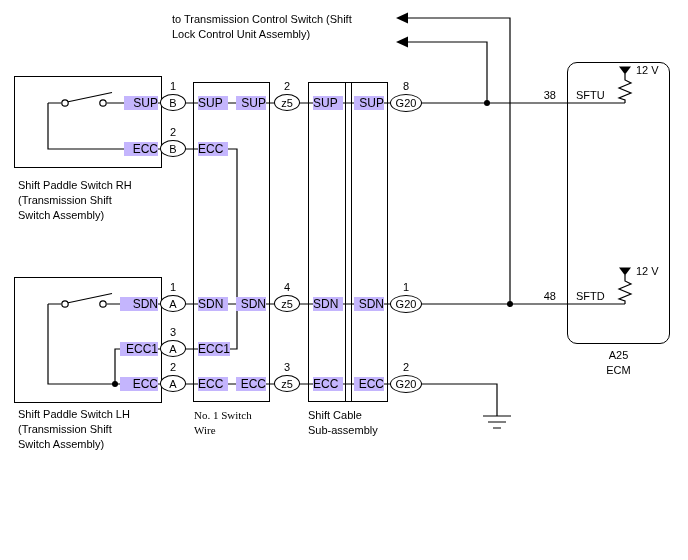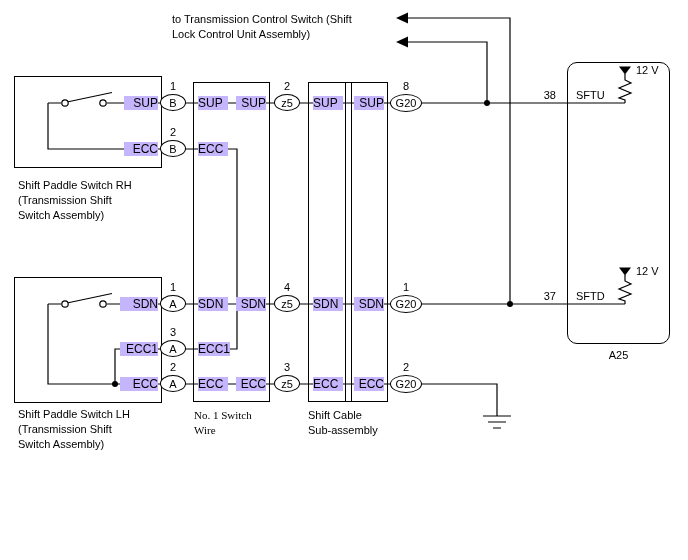--- a/index.html
+++ b/index.html
@@ -113,21 +113,21 @@
   <div class="onum" style="left:390px;top:80px;width:32px;">8</div>
   <div class="oval" style="left:390px;top:94px;width:32px;height:18px;">G20</div>
   <div class="onum" style="left:390px;top:281px;width:32px;">1</div>
   <div class="oval" style="left:390px;top:295px;width:32px;height:18px;">G20</div>
   <div class="onum" style="left:390px;top:361px;width:32px;">2</div>
   <div class="oval" style="left:390px;top:375px;width:32px;height:18px;">G20</div>
 
   <div class="txt r" style="left:526px;top:88px;width:30px;">38</div>
   <div class="txt" style="left:576px;top:88px;">SFTU</div>
   <div class="txt" style="left:636px;top:63px;">12 V</div>
-  <div class="txt r" style="left:526px;top:289px;width:30px;">37</div>
+  <div class="txt r" style="left:526px;top:289px;width:30px;">48</div>
   <div class="txt" style="left:576px;top:289px;">SFTD</div>
   <div class="txt" style="left:636px;top:264px;">12 V</div>
 
   <div class="txt" style="left:18px;top:178px;">
     <div>Shift Paddle Switch RH</div>
     <div>(Transmission Shift</div>
     <div>Switch Assembly)</div>
   </div>
   <div class="txt" style="left:18px;top:407px;">
     <div>Shift Paddle Switch LH</div>
@@ -137,15 +137,16 @@
   <div class="txt" style="left:194px;top:408px;font-family:Liberation Serif, serif;">
     <div>No. 1 Switch</div>
     <div>Wire</div>
   </div>
   <div class="txt" style="left:308px;top:408px;">
     <div>Shift Cable</div>
     <div>Sub-assembly</div>
   </div>
   <div class="txt c" style="left:567px;top:348px;width:103px;">
     <div>A25</div>
+    <div>ECM</div>
   </div>
 
 </div>
 
 </body></html>

